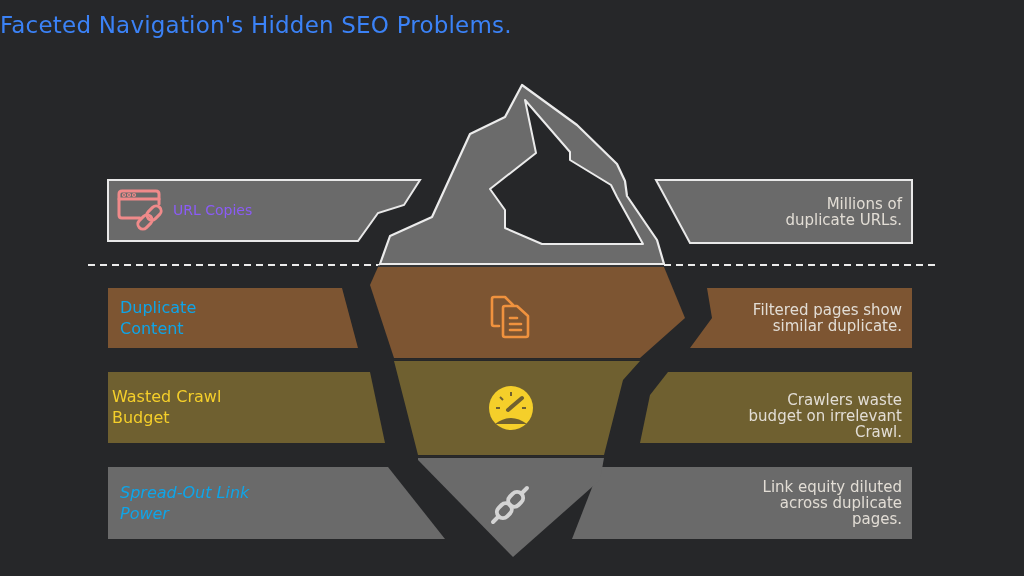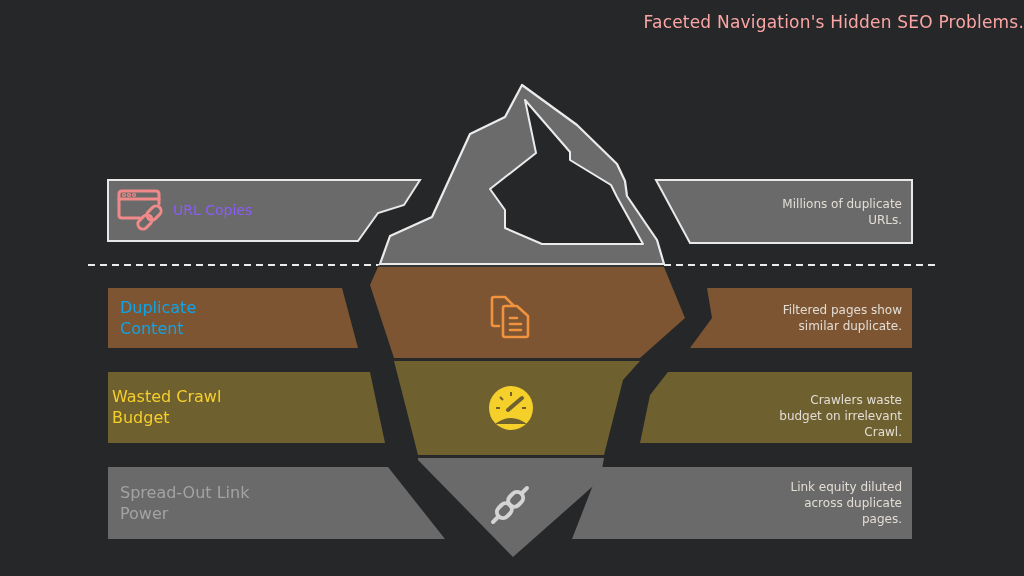--- a/index.html
+++ b/index.html
@@ -1,20 +1,20 @@
 <!DOCTYPE html>
 <html><head>
 <meta charset="utf-8">
 <style>
   html, body { margin:0; padding:0; }
   body { width:1024px; height:576px; background:#262729; overflow:hidden; position:relative; font-family:"DejaVu Sans", sans-serif; }
-  .title { position:absolute; top:12px; left:0; width:1024px; text-align:right; color:#fca5a5; font-size:17px; letter-spacing:0.2px; }
+  .title { position:absolute; top:12px; left:0; width:1024px; text-align:left; color:#3b82f6; font-size:23px; letter-spacing:0.2px; }
   svg.scene { position:absolute; left:0; top:0; }
   .lbl { position:absolute; font-size:16px; line-height:21px; }
-  .desc { position:absolute; font-size:12px; line-height:16px; text-align:right; color:#e2ddd5; }
+  .desc { position:absolute; font-size:15px; line-height:16px; text-align:right; color:#e2ddd5; }
 </style>
 </head>
 <body>
 
 <div class="title">Faceted Navigation's Hidden SEO Problems.</div>
 
 <svg class="scene" width="1024" height="576" viewBox="0 0 1024 576">
 
   <polygon points="108,180 420,180 404,205 378,213 358,241 108,241" fill="#6a6a6a" stroke="#e8e8e8" stroke-width="2"></polygon>
 
@@ -97,21 +97,21 @@
 <div class="lbl" style="left:112px; top:386px; color:#f5cf2a;">
   <div>Wasted Crawl</div>
   <div>Budget</div>
 </div>
 <div class="desc" style="right:122px; top:384px;margin-top:8px;">
   <div>Crawlers waste</div>
   <div>budget on irrelevant</div>
   <div>Crawl.</div>
 </div>
 
-<div class="lbl" style="left:120px; top:482px; color:#a3a3a3;">
+<div class="lbl" style="left:120px; top:482px; color:#0ea5e9;font-style:italic;">
   <div>Spread-Out Link</div>
   <div>Power</div>
 </div>
 <div class="desc" style="right:122px; top:479px;margin-left:48px;">
   <div>Link equity diluted</div>
   <div>across duplicate</div>
   <div>pages.</div>
 </div>
 
 </body></html>

